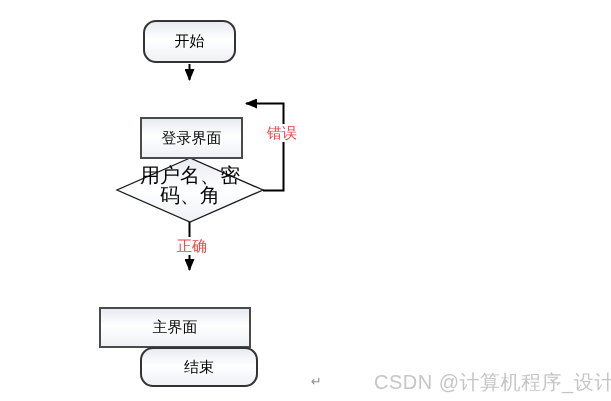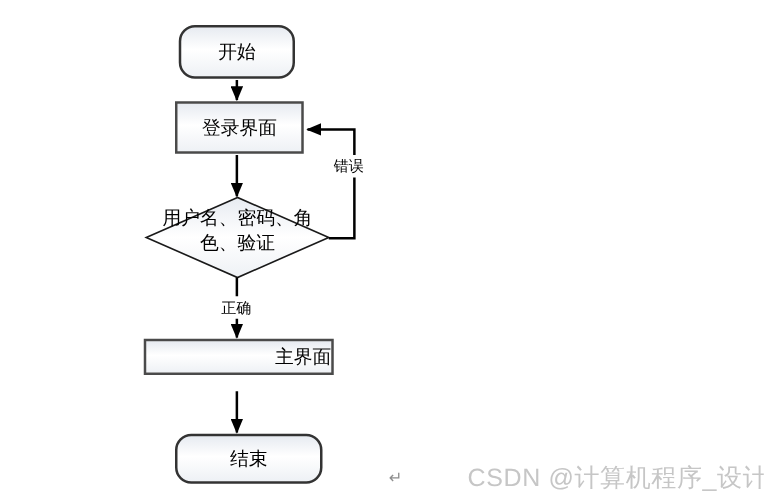--- a/index.html
+++ b/index.html
@@ -6,29 +6,29 @@
   #page{
     position:relative;width:611px;height:401px;background:#ffffff;overflow:hidden;
     font-family:"Liberation Sans","DejaVu Sans",sans-serif;color:#000;padding-left:44px;
   }
   #connectors{position:absolute;left:0;top:0;width:611px;height:401px;}
   .node{
     position:absolute;display:flex;align-items:center;justify-content:center;
     font-size:15px;color:#000;box-sizing:border-box;
     background:linear-gradient(180deg,#e7ebf1 0%,#ffffff 45%,#eef1f5 100%);
   }
-  .process{border:2px solid #4a4a4a;}
+  .process{border:2px solid #4a4a4a;margin-top:36px;}
   .terminator{border:2px solid #333333;border-radius:13px;}
   .node-label{white-space:nowrap;}
   .decision-text{
     position:absolute;left:127px;top:165px;width:126px;
-    font-size:15px;line-height:20px;text-align:center;color:#000;
+    font-size:20px;line-height:20px;text-align:center;color:#000;
   }
   .edge-label{
-    position:absolute;font-size:12px;line-height:18px;color:#000000;
+    position:absolute;font-size:15px;line-height:18px;color:#ef4444;
     background:#ffffff;padding:0 1px;white-space:nowrap;
   }
   #label-error{left:266px;top:124px;}
   #label-correct{left:176px;top:237px;}
   #watermark{
     position:absolute;left:374px;top:369px;font-size:20px;
     color:#c6c6c6;white-space:nowrap;letter-spacing:0.5px;
   }
   #pmark{
     position:absolute;left:311px;top:374px;font-size:13px;color:#8f8f8f;
@@ -63,24 +63,23 @@
   <div class="node terminator" style="left:143px;top:20px;width:93px;height:43px;">
     <span class="node-label">开始</span>
   </div>
 
   <div class="node process" style="left:140px;top:81px;width:103px;height:42px;">
     <span class="node-label">登录界面</span>
   </div>
 
   <div class="decision-text">
     <span>用户名、密码、角</span><br>
-    <span>色、验证</span>
   </div>
 
-  <div class="node process" style="left:115px;top:271px;width:152px;height:29px;justify-content:flex-end;">
+  <div class="node process" style="left:99px;top:271px;width:152px;height:41px;">
     <span class="node-label">主界面</span>
   </div>
 
   <div class="node terminator" style="left:140px;top:347px;width:118px;height:40px;">
     <span class="node-label">结束</span>
   </div>
 
   <span class="edge-label" id="label-error">错误</span>
 
   <span class="edge-label" id="label-correct">正确</span>

